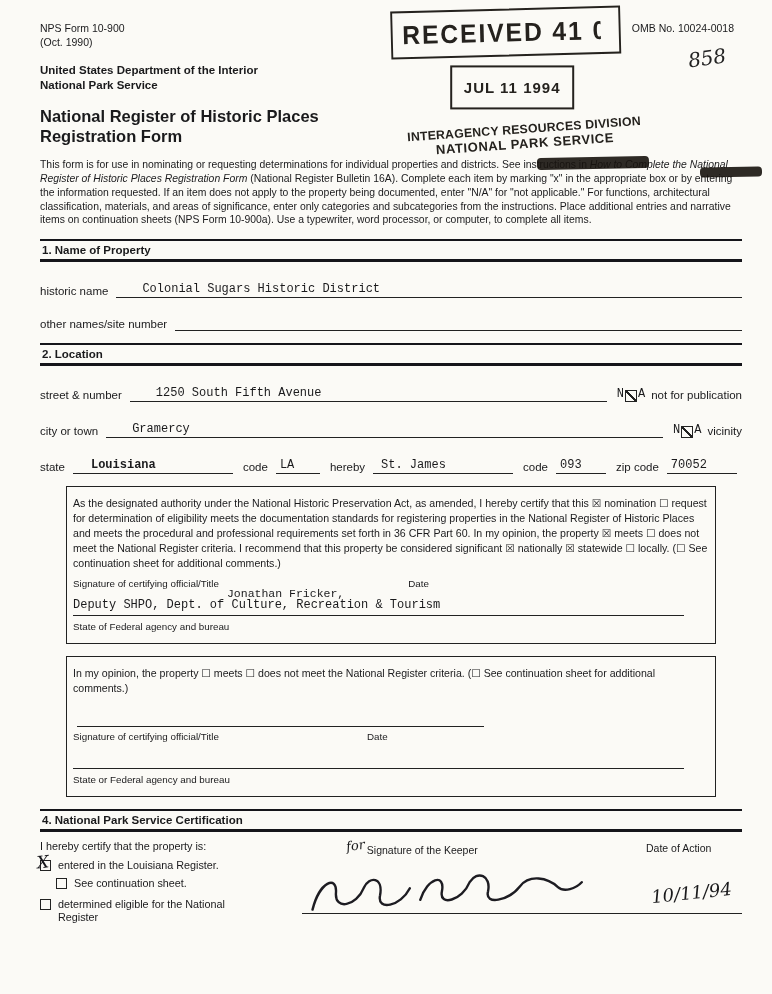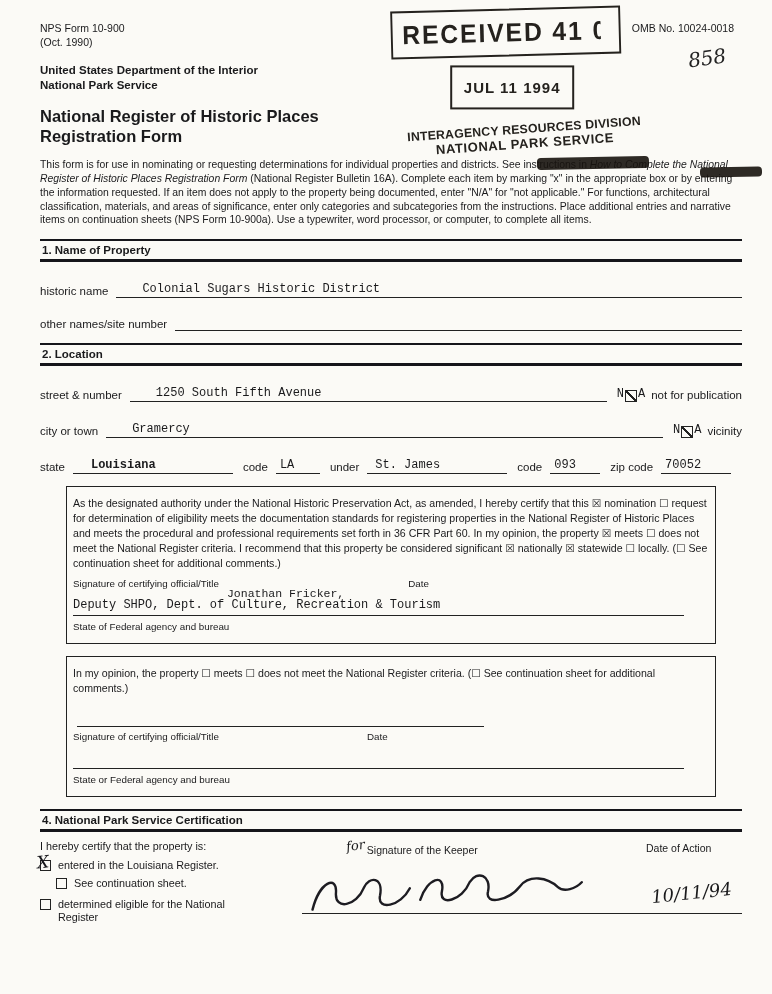--- a/index.html
+++ b/index.html
@@ -168,21 +168,21 @@
 
   <div class="frow">
     <span class="lbl">state</span>
     <span class="line short" style="width:138px;padding-left:18px;font-weight:bold;">
         <span class="typed">Louisiana</span>
       </span>
     <span class="lbl" style="padding-left:10px;">code</span>
     <span class="line short" style="width:36px;padding-left:4px;">
         <span class="typed">LA</span>
       </span>
-    <span class="lbl" style="padding-left:10px;">under</span>
+    <span class="lbl" style="padding-left:10px;">hereby</span>
     <span class="line short" style="width:128px;padding-left:8px;">
         <span class="typed">St. James</span>
       </span>
     <span class="lbl" style="padding-left:10px;">code</span>
     <span class="line short" style="width:42px;padding-left:4px;">
         <span class="typed">093</span>
       </span>
     <span class="lbl" style="padding-left:10px;">zip code</span>
     <span class="line short" style="width:62px;padding-left:4px;">
         <span class="typed">70052</span>

